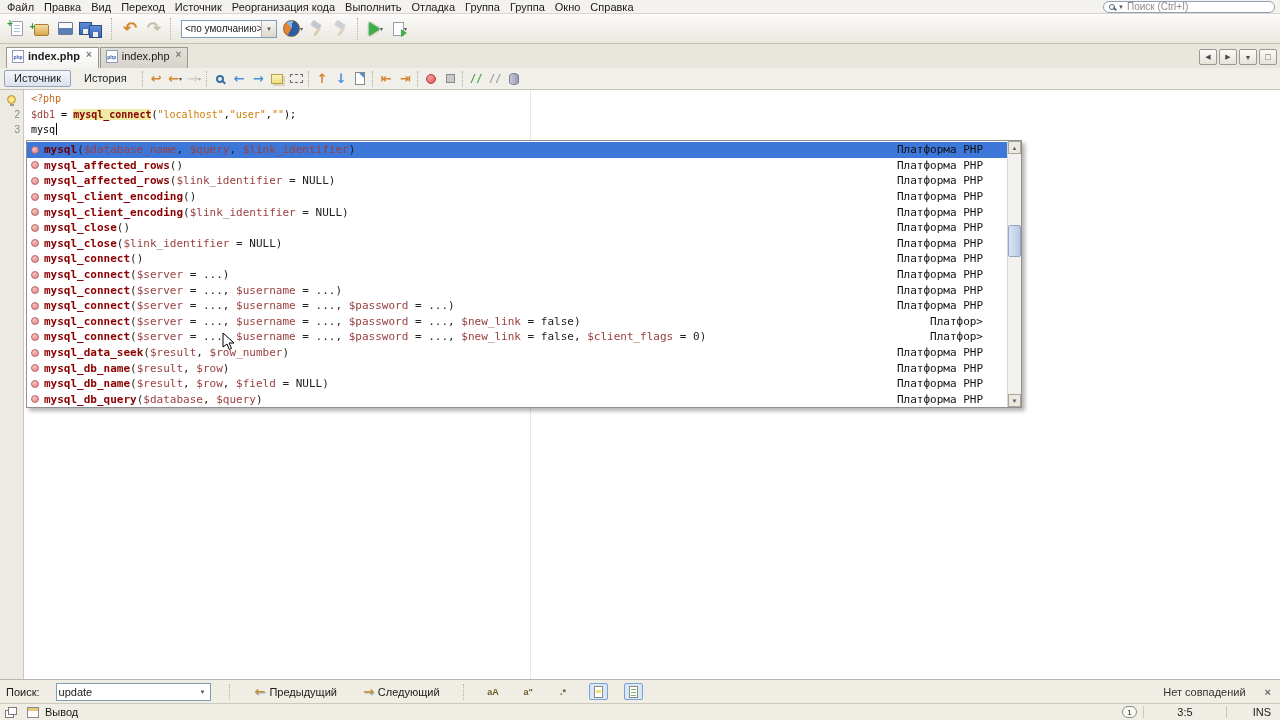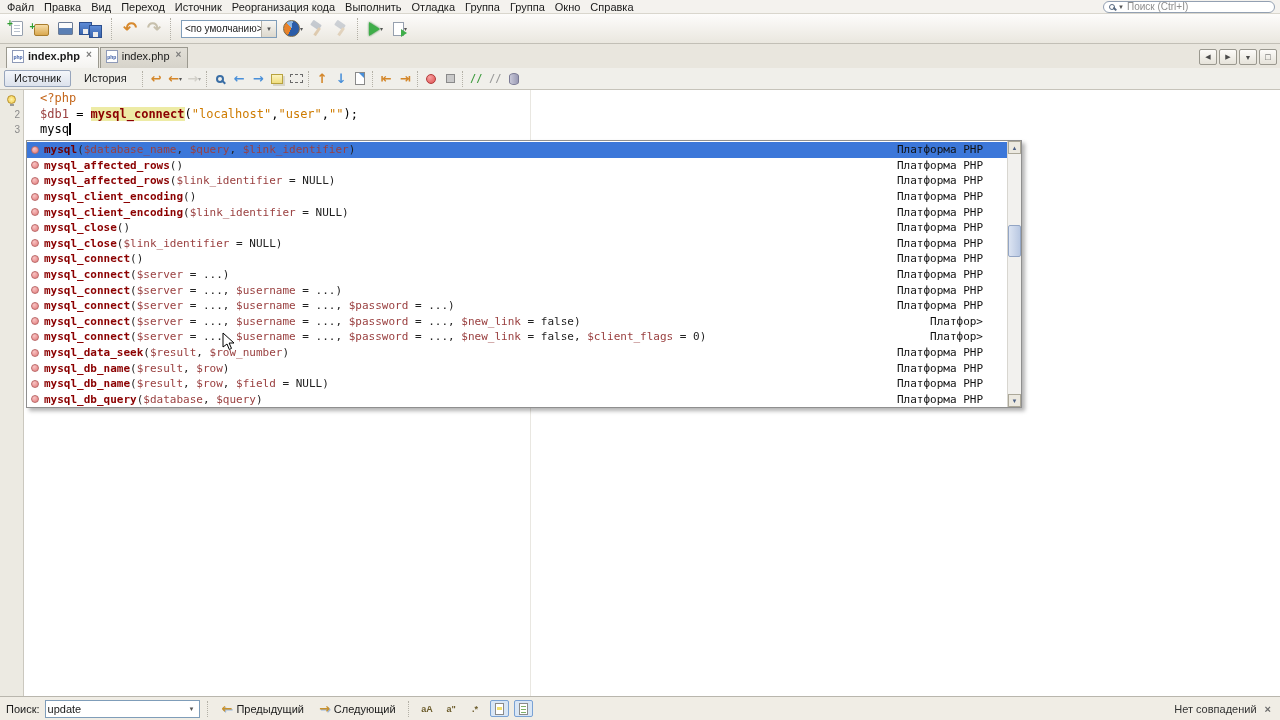--- a/index.html
+++ b/index.html
@@ -69,21 +69,21 @@
   .cmt{font-family:"DejaVu Sans Mono",monospace;font-size:10px;font-weight:bold}
   .cyl{width:10px;height:12px;background:linear-gradient(90deg,#C8C8D8,#9a9ab4);border:1px solid #7a7a94;border-radius:5px/3px}
 
   
   .editor{position:relative;flex:1;background:#fff;overflow:hidden}
   .gutter{position:absolute;left:0;top:0;bottom:0;width:24px;background:#ECEAE2;border-right:1px solid #CBC8BF;z-index:1}
   .gut-cell{position:absolute;left:0;width:20px;text-align:right;font-size:10px;color:#8A8A8A;line-height:15.5px;height:15.5px}
   .bulb{display:inline-block;width:9px;height:9px;border-radius:50%;background:radial-gradient(#FFF3A8,#F2C744);border:1px solid #B8932F;position:relative;top:2px;left:-4px}
   .bulb::after{content:"";position:absolute;left:2px;bottom:-3px;width:4px;height:2px;background:#9a9a9a}
   .margin-line{position:absolute;left:530px;top:0;bottom:0;width:1px;background:#E9E7E1;z-index:0}
-  .code-line{position:absolute;left:25px;right:0;height:15.5px;line-height:15.5px;font-family:"DejaVu Sans Mono",monospace;font-size:12px;white-space:pre;padding-left:15px;z-index:1}
+  .code-line{position:absolute;left:25px;right:0;height:15.5px;line-height:15.5px;font-family:"DejaVu Sans Mono",monospace;font-size:10px;white-space:pre;padding-left:6px;z-index:1}
   .seg-phptag{color:#C4661B}
   .seg-var{color:#9A4040}
   .seg-func{color:#8B0000;font-weight:bold;background:#EDEBA5}
   .seg-str{color:#CE7B00}
   .seg-plain{color:#000}
   .caret{display:inline-block;width:1.5px;height:12px;background:#000;vertical-align:-2px;margin-left:0.5px}
 
   
   .popup{position:absolute;left:26px;top:50px;width:996px;height:268px;background:#fff;border:1px solid #8F8F8F;box-shadow:3px 3px 4px rgba(0,0,0,.3);display:flex;z-index:5}
   .popup-list{flex:1;overflow:hidden;padding-top:1px}
@@ -97,21 +97,21 @@
   .c-plat{margin-left:auto;padding-right:24px;color:#111;flex:none}
   .popup-sb{width:14px;background:#F2F1EE;border-left:1px solid #D8D6D0;position:relative;flex:none}
   .sb-btn{position:absolute;left:0;width:13px;height:13px;background:#ECE9E0;border:1px solid #ACA899;display:flex;align-items:center;justify-content:center;font-size:6px;color:#4D6185}
   .sb-up{top:0}.sb-down{bottom:0}
   .sb-thumb{position:absolute;left:0;top:84px;width:13px;height:32px;background:linear-gradient(90deg,#DCE4F2,#B9C8E2);border:1px solid #93A5C4;border-radius:2px}
 
   
   .mouse{position:absolute;left:222px;top:242px;z-index:9;pointer-events:none}
 
   
-  .searchbar{height:24px;background:#F0EDE5;border-top:1px solid #B9B6AD;display:flex;align-items:center;padding:0 6px;gap:5px;flex:none}
+  .searchbar{height:24px;background:#F0EDE5;border-top:1px solid #B9B6AD;display:flex;align-items:center;padding:0 6px;gap:16px;flex:none}
   .combo{width:155px;height:18px;background:#fff;border:1px solid #7F9DB9;display:flex;align-items:center}
   .combo .val{flex:1;padding-left:2px}
   .find-btn{display:flex;align-items:center;gap:4px;padding:1px 5px}
   .fb-arrow{font-family:"DejaVu Sans",sans-serif;font-size:13px;font-weight:bold;color:#C9922C;text-shadow:1px 1px 0 #9db9dd}
   .toggle-btn{width:19px;height:17px;display:flex;align-items:center;justify-content:center;font-size:9px;font-weight:bold;color:#6B5B2A}
   .toggle-btn.pressed{border:1px solid #7AA2D4;background:#D9E6F5;border-radius:2px}
   .doc-ic{width:9px;height:12px;background:#fff;border:1px solid #8A8A8A;position:relative}
   .doc-ic.hl::after{content:"";position:absolute;left:1px;right:1px;top:3px;height:3px;background:#F2DE6E}
   .doc-ic.wrap::after{content:"";position:absolute;left:1px;right:1px;top:2px;height:7px;background:repeating-linear-gradient(#7FB069 0 1px,transparent 1px 3px)}
   .no-match{margin-left:auto;color:#333}
@@ -373,14 +373,25 @@
     <span class="toggle-btn pressed">
         <span class="doc-ic hl"></span>
       </span>
     <span class="toggle-btn pressed">
         <span class="doc-ic wrap"></span>
       </span>
     <span class="no-match">Нет совпадений</span>
     <span class="close-x">×</span>
   </div>
 
+  <div class="statusbar">
+    <span class="grp-ic"></span>
+    <span class="out-ic"></span>
+    <span>Вывод</span>
+    <span style="margin-left:auto"></span>
+    <span class="balloon">1</span>
+    <span class="ssep"></span>
+    <span class="cell-caretpos">3:5</span>
+    <span class="ssep"></span>
+    <span class="cell-ins">INS</span>
+  </div>
 
 </div>
 
 </body></html>

